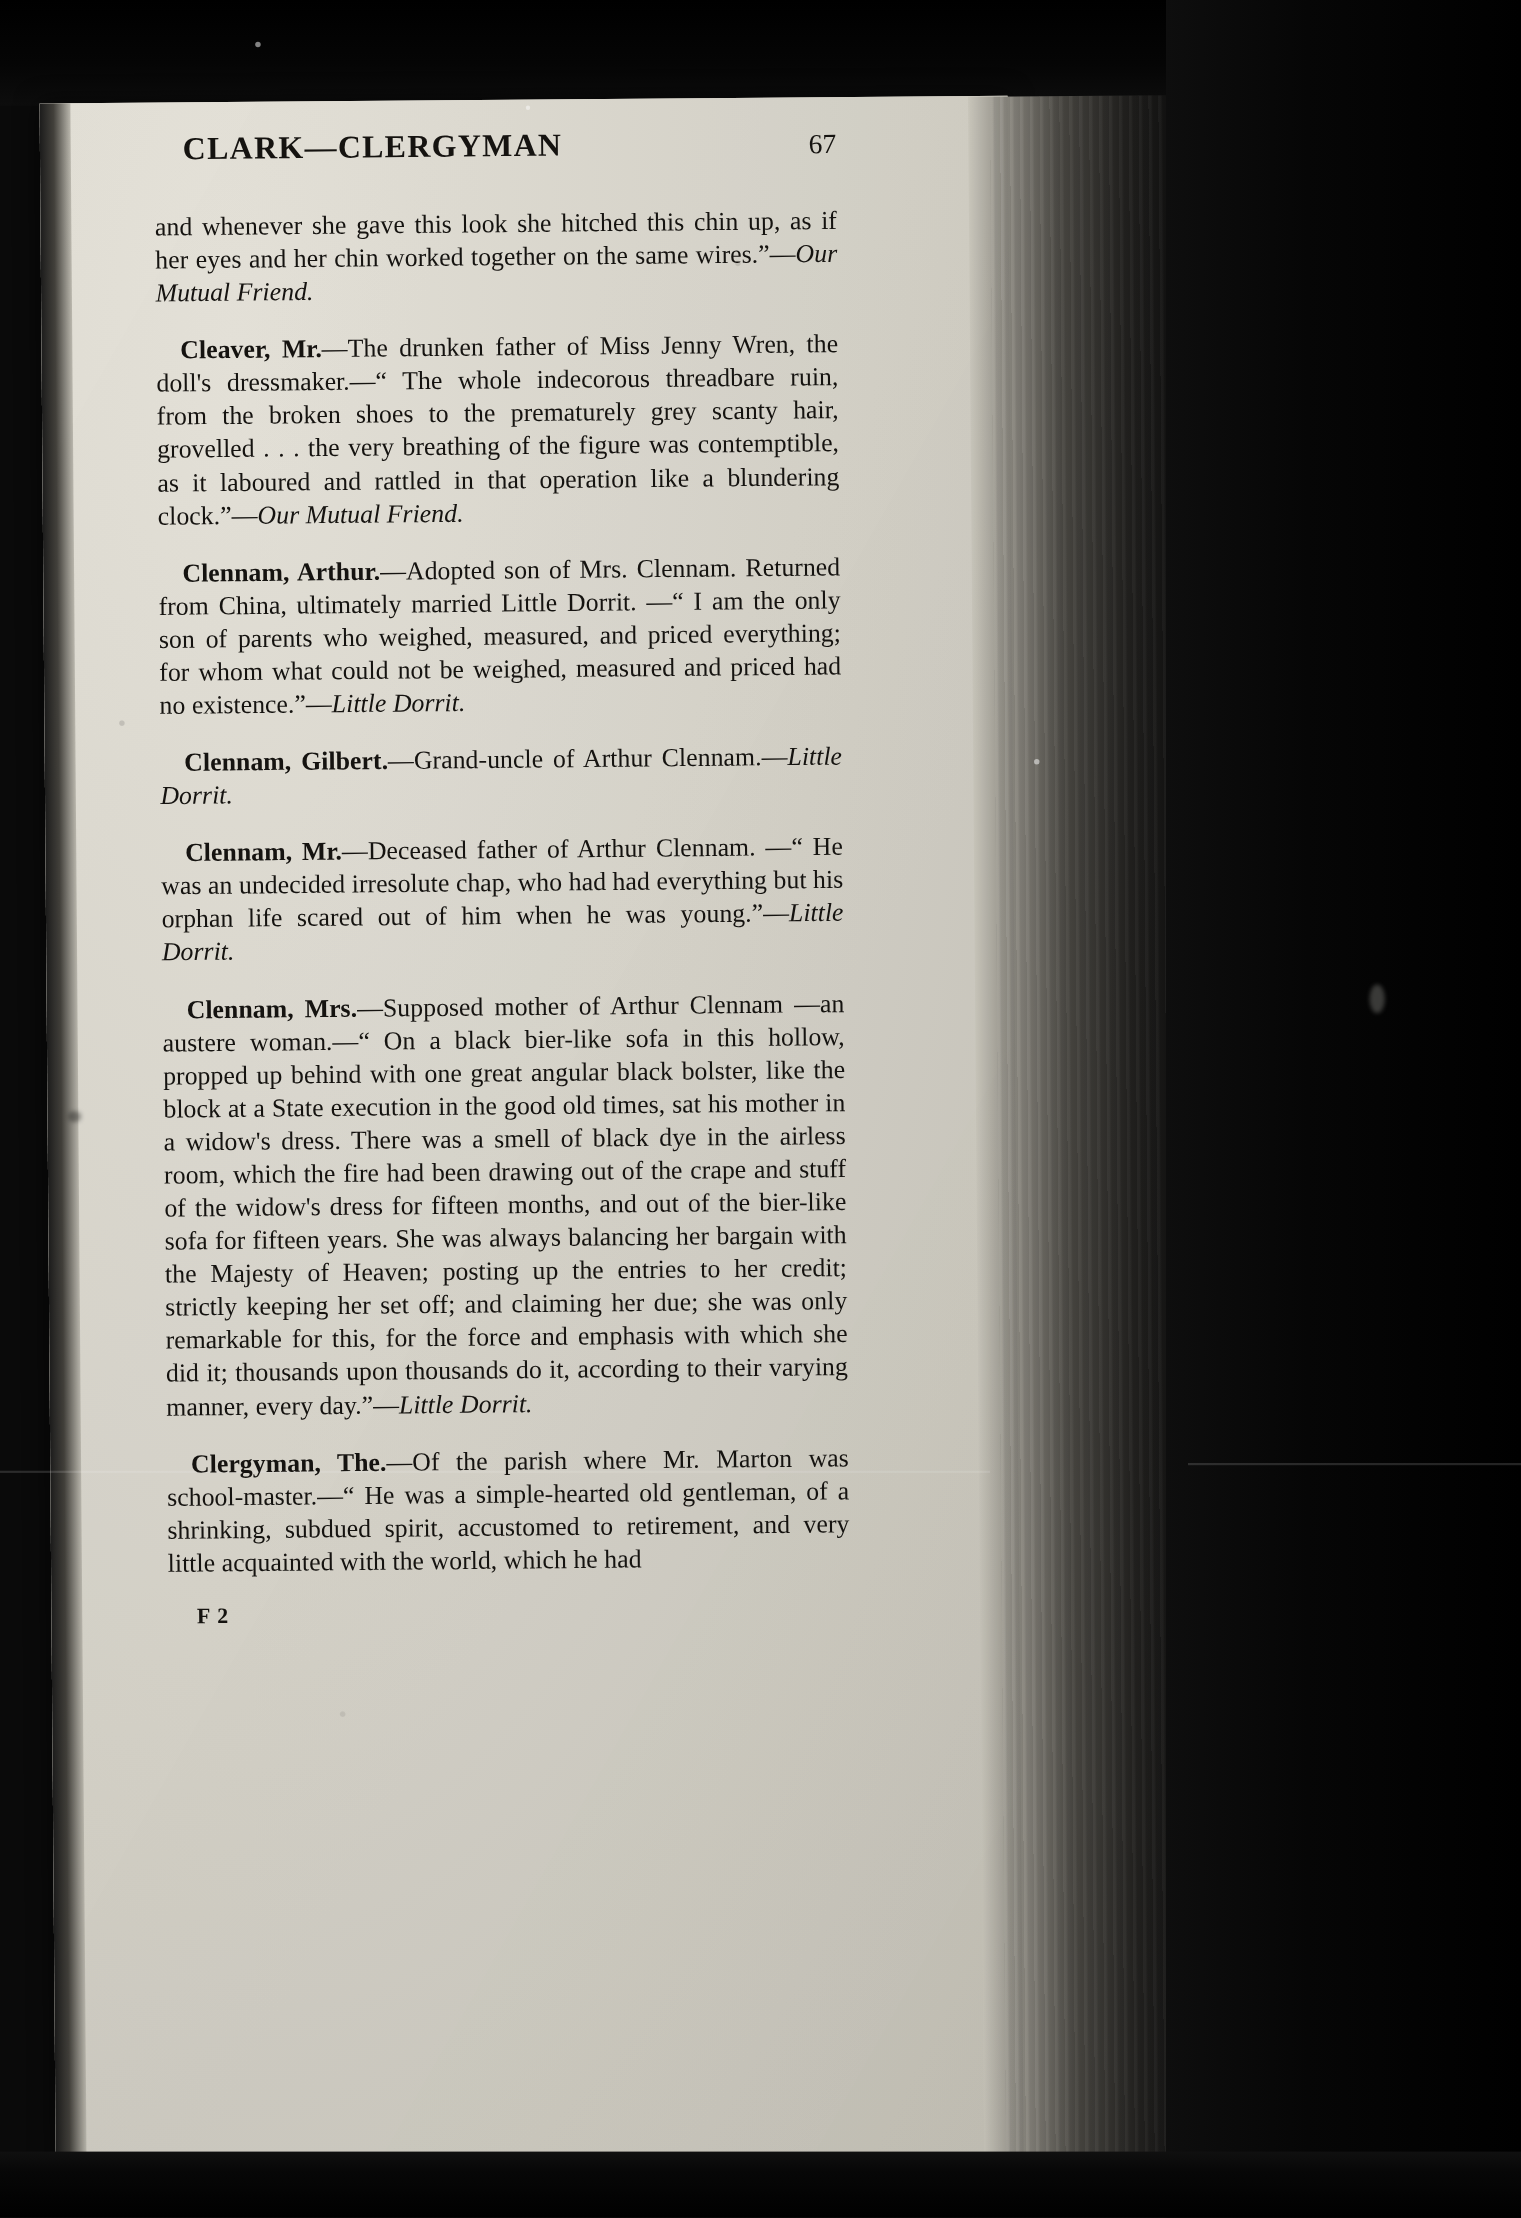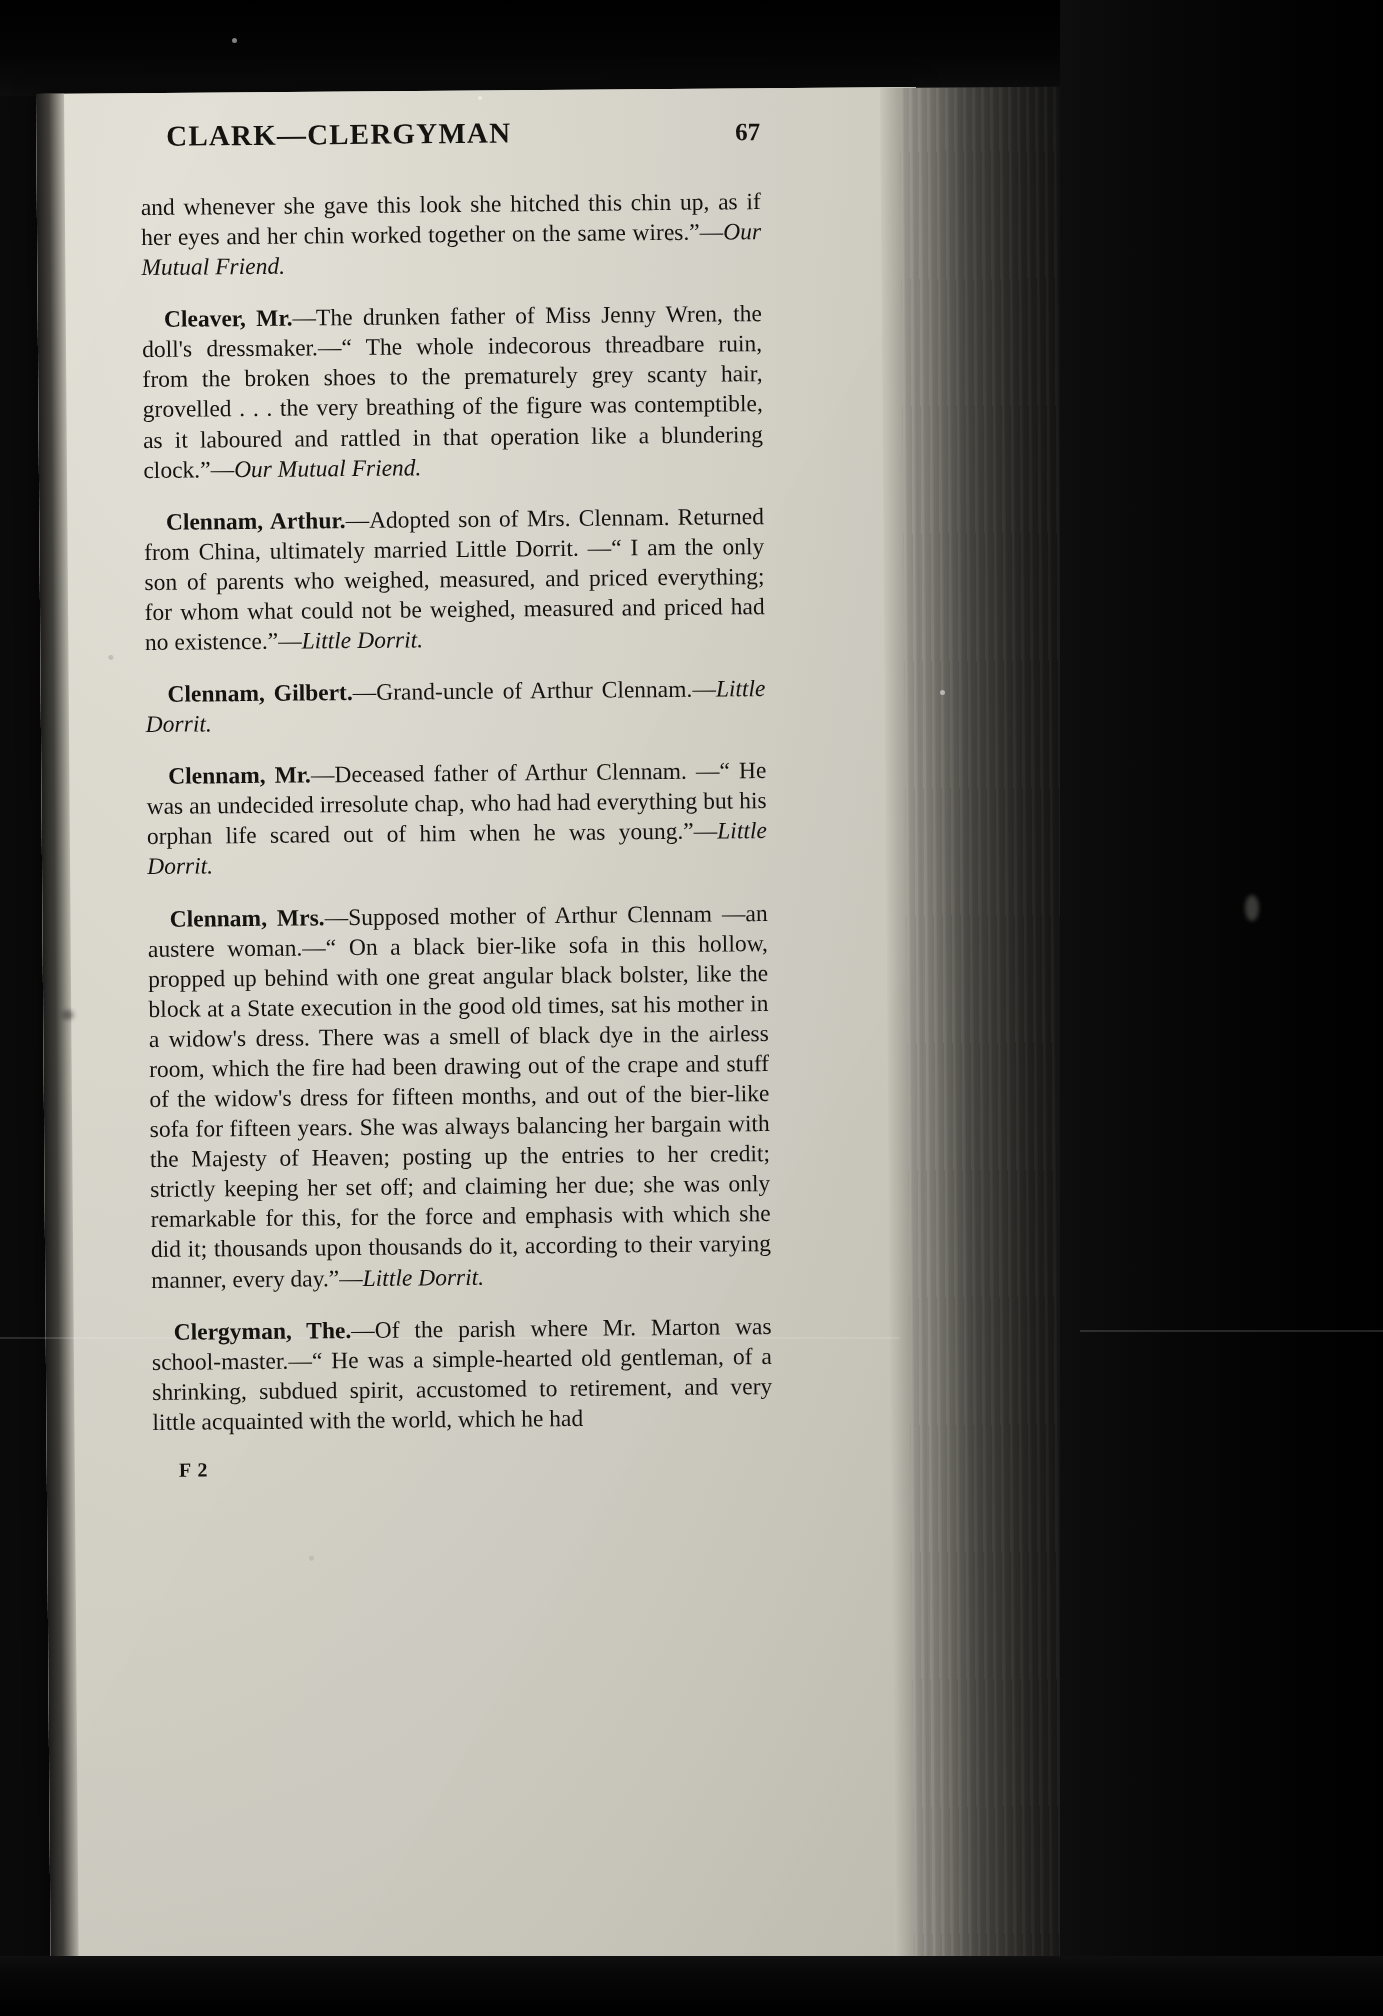--- a/index.html
+++ b/index.html
@@ -121,21 +121,21 @@
     left: 26px;
     top: 0;
     font-weight: bold;
     font-size: 29px;
     letter-spacing: 1.2px;
   }
   .folio {
     position: absolute;
     right: 0;
     top: 4px;
-    font-weight: bold;
+    font-weight: normal;
     font-size: 25px;
   }
   .entry {
     margin: 0 0 22px 0;
     font-size: 23.5px;
     line-height: 1.28;
     text-align: justify;
     text-justify: inter-word;
     hyphens: none;
   }

